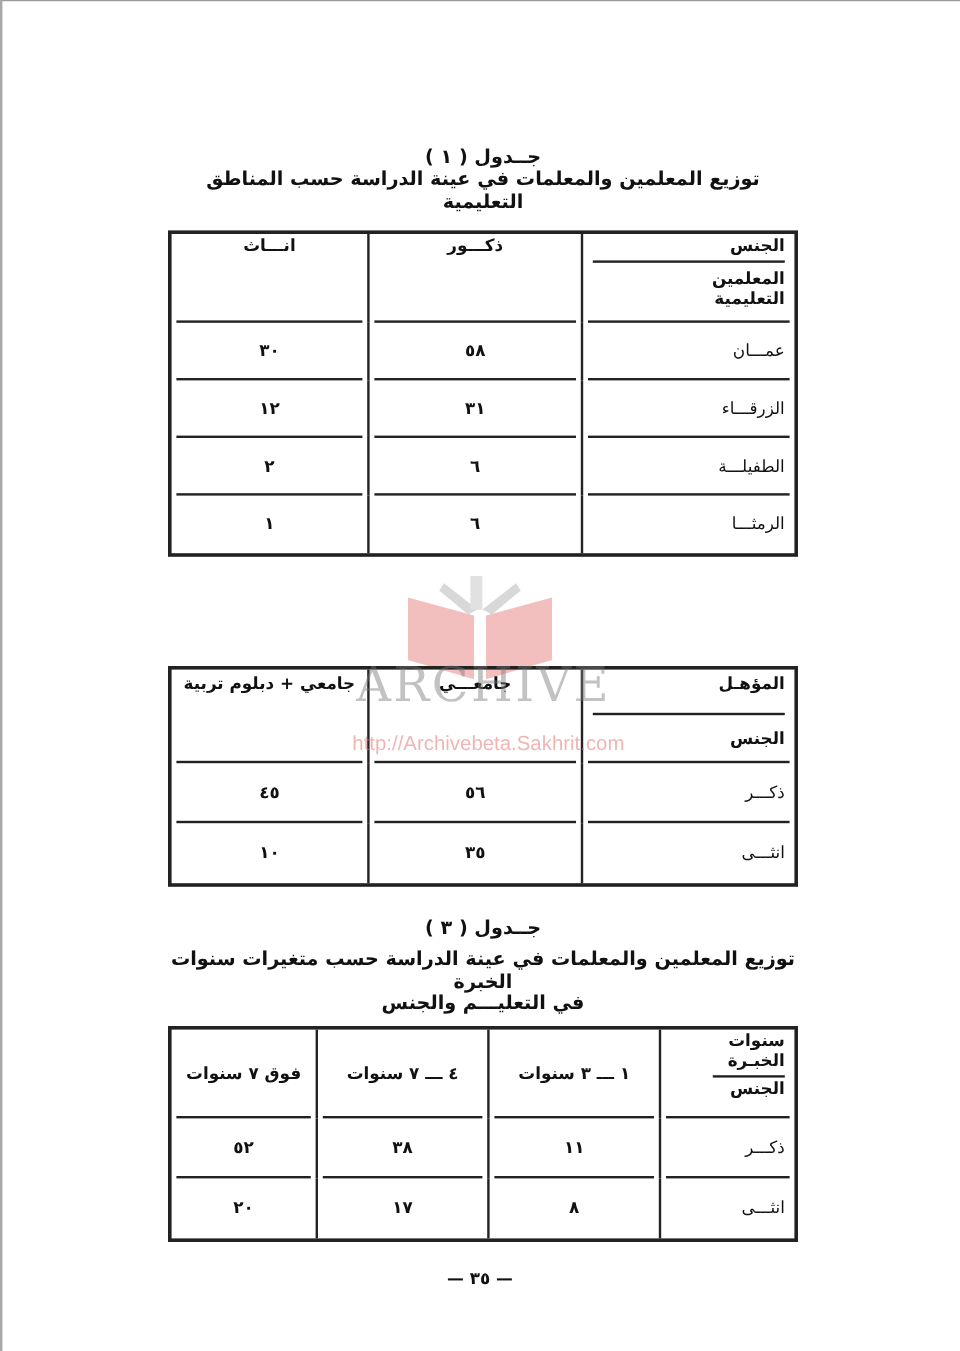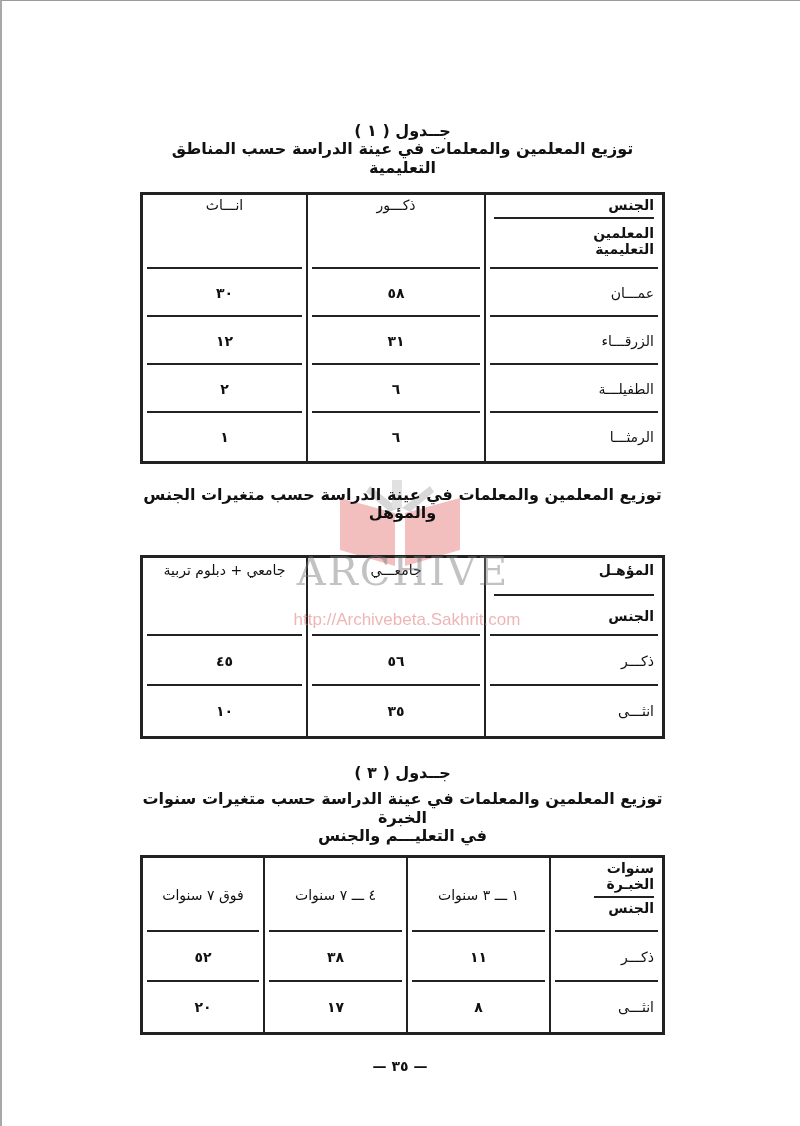--- a/index.html
+++ b/index.html
@@ -27,21 +27,21 @@
   table.data td {
     border-left: 2px solid #222; padding: 0 8px; vertical-align: middle;
   }
   table.data td:last-child { border-left: none; }
   table.data td.inner { position: relative; }
   table.data td.inner::after {
     content: ""; position: absolute; left: 4px; right: 4px; bottom: 0;
     height: 2px; background: #222;
   }
   table.data tr:last-child td.inner::after { display: none; }
-  .hdr { font-weight: normal; text-align: center; }
+  .hdr { font-weight: bold; text-align: center; }
   .rowlabel { text-align: right; }
   .val { text-align: center; font-weight: bold; }
   .corner { font-weight: bold; text-align: right; }
   .corner .top { display:block; padding: 0 0 4px 0; border-bottom: 2px solid #222; }
   .corner .bot { display:block; padding-top: 6px; }
 
   .watermark-book {
     position: absolute; left: 330px; top: 478px; width: 140px; height: 90px; opacity: 0.55;
   }
   .watermark-text {
@@ -105,21 +105,20 @@
 
 <svg class="watermark-book" viewBox="0 0 140 90">
   <path d="M10 20 L65 35 L65 88 L10 72 Z" fill="#e98a8a"></path>
   <path d="M130 20 L75 35 L75 88 L130 72 Z" fill="#e98a8a"></path>
   <path d="M40 8 L68 30 L60 34 L36 14 Z" fill="#b9b9b9"></path>
   <path d="M100 8 L72 30 L80 34 L104 14 Z" fill="#b9b9b9"></path>
   <path d="M62 2 L72 2 L72 30 L62 30 Z" fill="#c9c9c9"></path>
 </svg>
 
 <div class="caption" style="top:486px;">
-  <div class="title">توزيع المعلمين والمعلمات في عينة الدراسة حسب متغيرات الجنس والمؤهل</div>
 </div>
 
 <table class="data" style="left:140px; top:555px; width:525px;">
   <tbody>
       <tr style="height:78px;">
     <td class="corner inner" style="width:160px; vertical-align:top; padding-top:4px;">
       <span class="top" style="padding-bottom:16px;">المؤهـل</span>
       <span class="bot" style="padding-top:12px;">الجنس</span>
     </td>
     <td class="hdr inner" style="width:160px; vertical-align:top; padding-top:4px;">جامعـــي</td>

